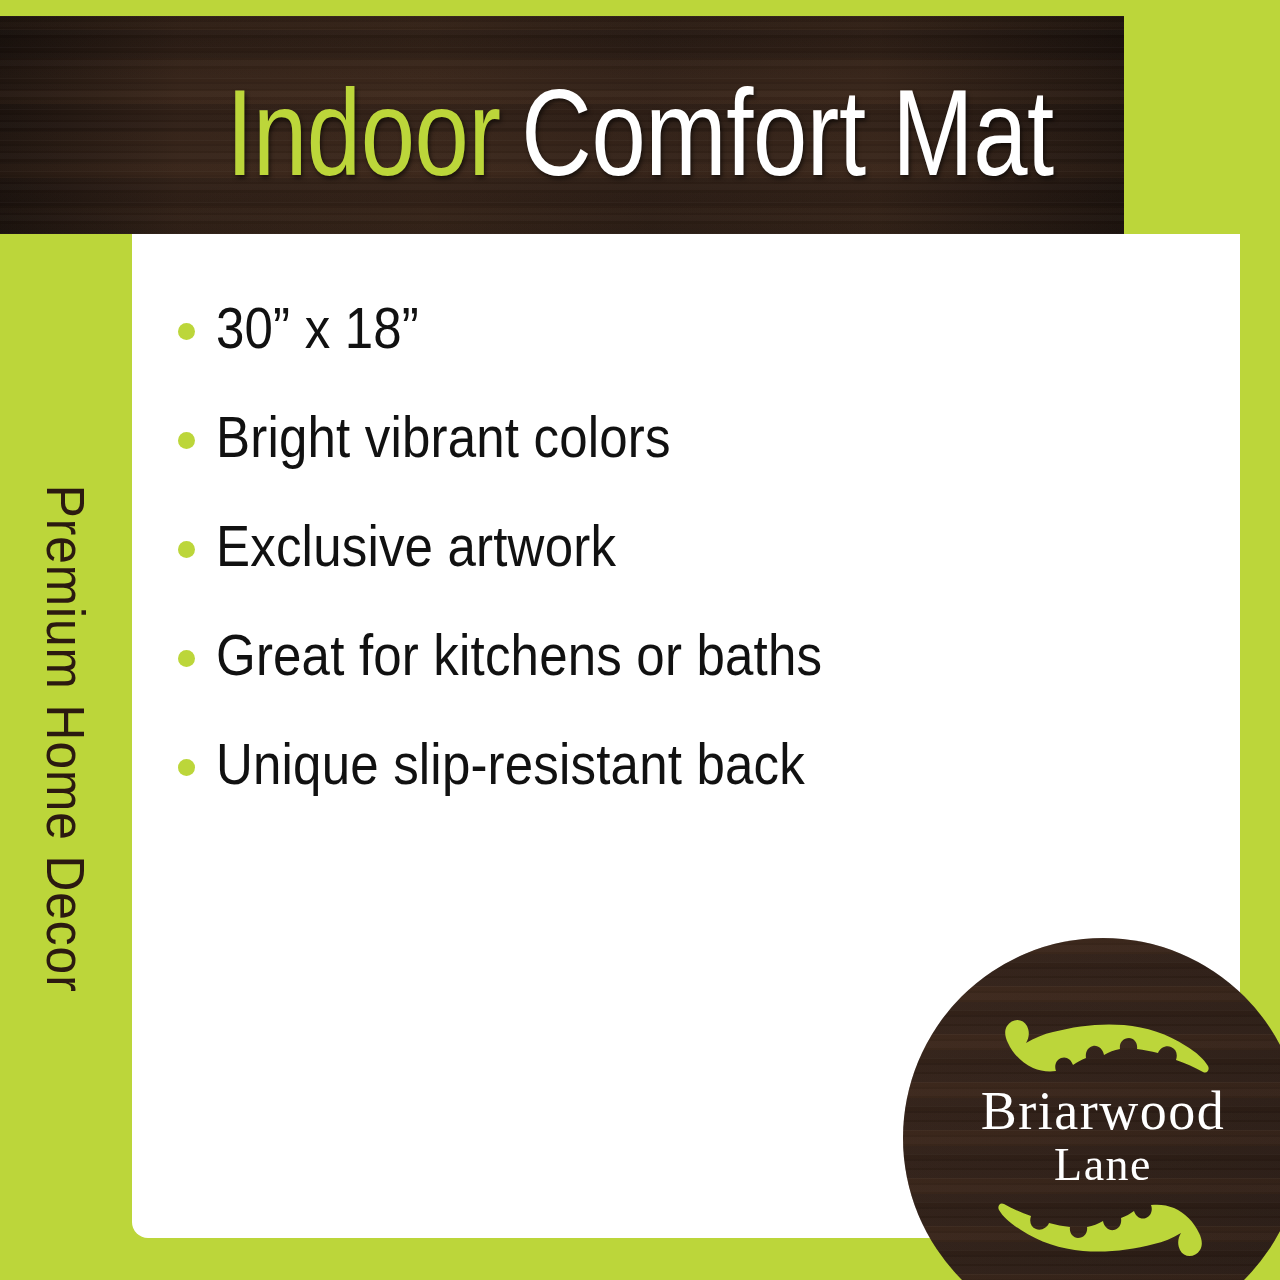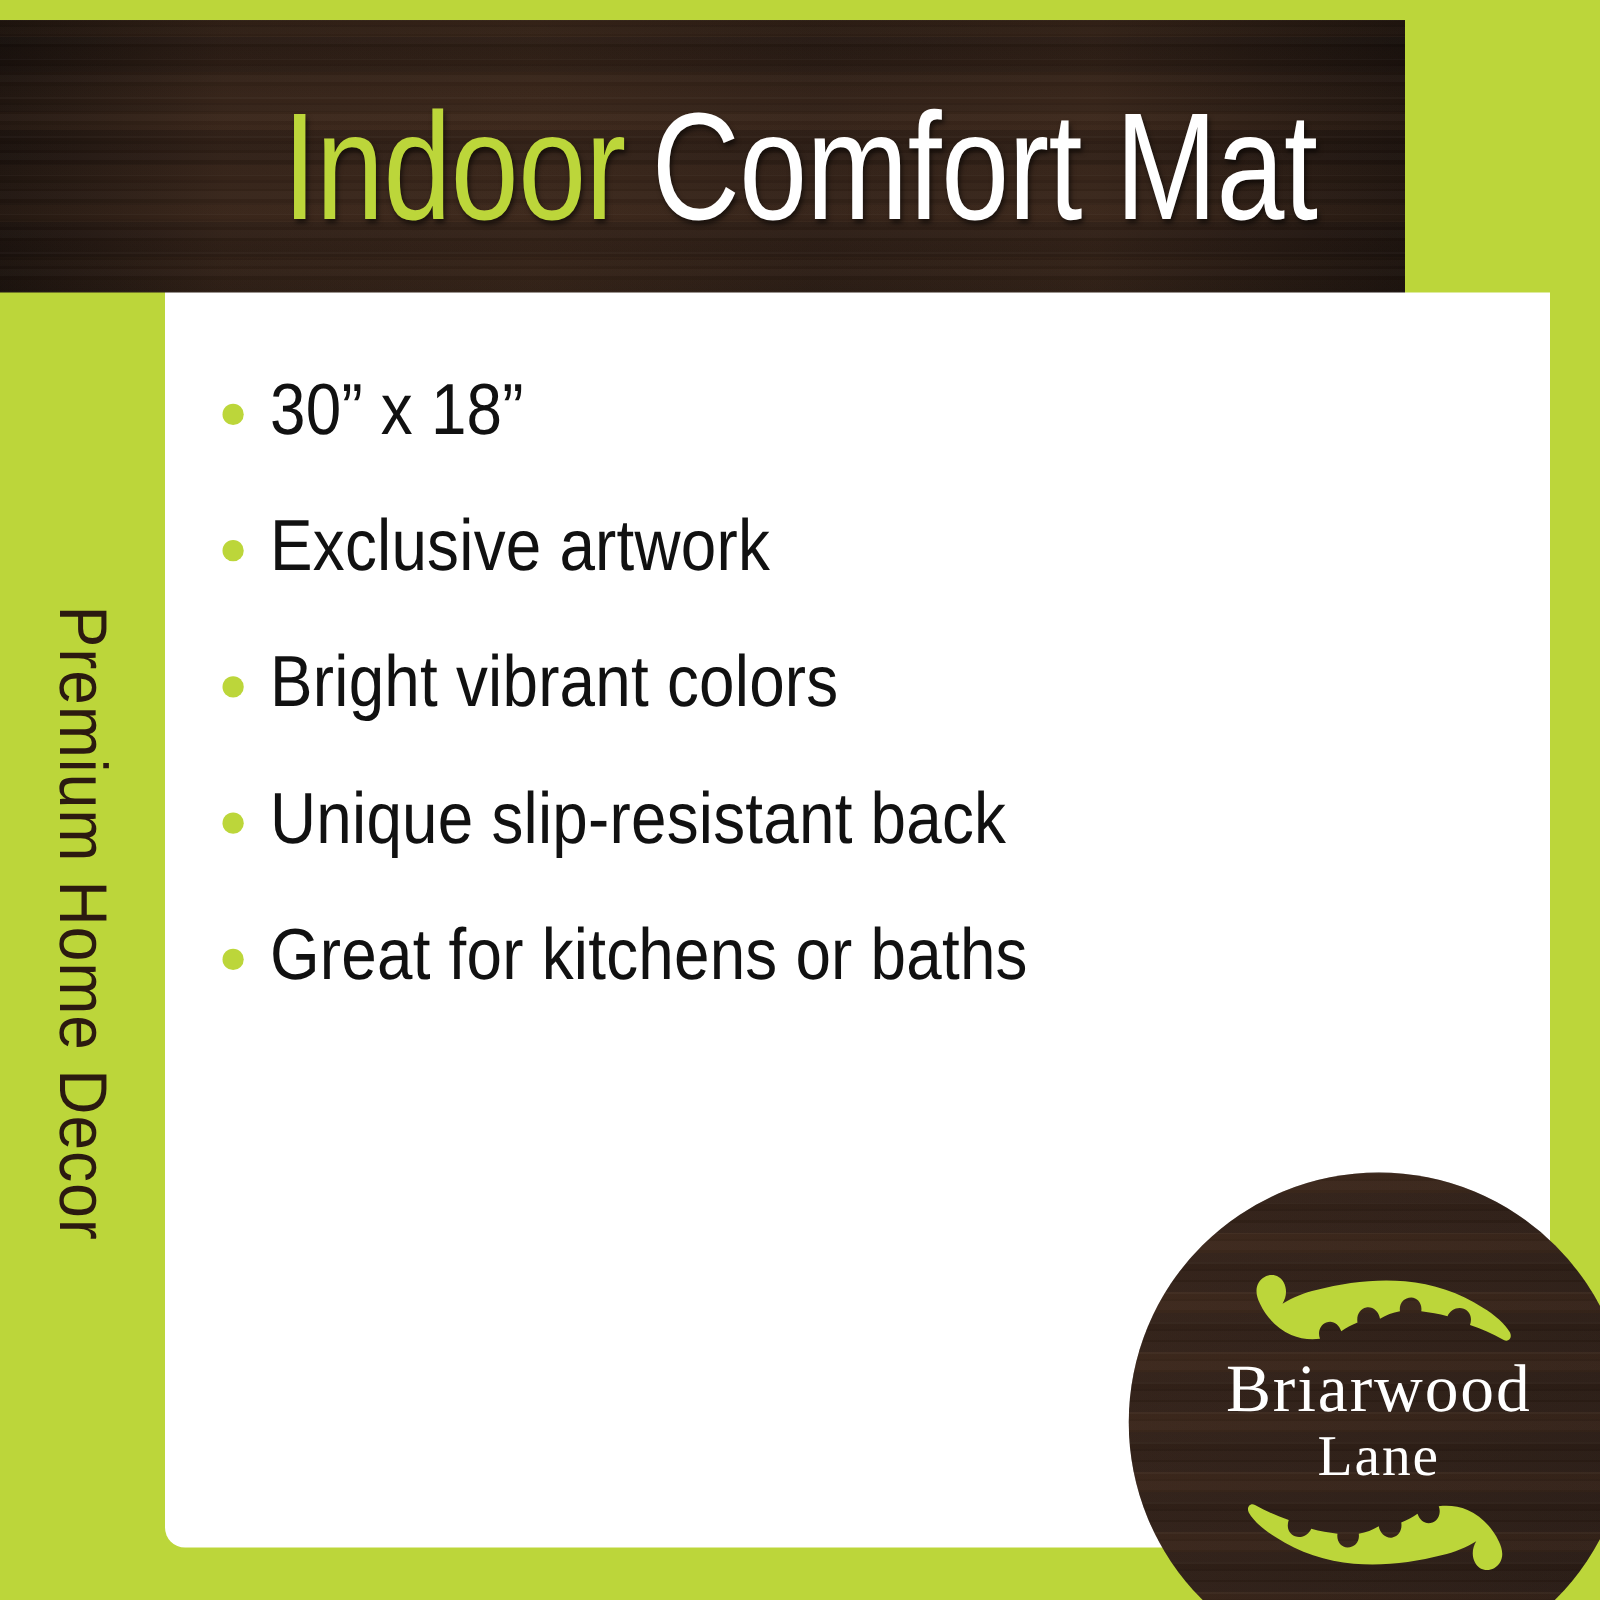--- a/index.html
+++ b/index.html
@@ -287,33 +287,33 @@
     <div class="sidebar-text-inner">Premium Home Decor</div>
   </div>
 
   <div class="bullet-list">
     <div class="bullet-row">
       <span class="bullet-dot"></span>
       <span class="bullet-text">30” x 18”</span>
     </div>
     <div class="bullet-row">
       <span class="bullet-dot"></span>
+      <span class="bullet-text">Bright vibrant colors</span>
+    </div>
+    <div class="bullet-row">
+      <span class="bullet-dot"></span>
       <span class="bullet-text">Exclusive artwork</span>
     </div>
     <div class="bullet-row">
       <span class="bullet-dot"></span>
-      <span class="bullet-text">Bright vibrant colors</span>
+      <span class="bullet-text">Great for kitchens or baths</span>
     </div>
     <div class="bullet-row">
       <span class="bullet-dot"></span>
       <span class="bullet-text">Unique slip-resistant back</span>
-    </div>
-    <div class="bullet-row">
-      <span class="bullet-dot"></span>
-      <span class="bullet-text">Great for kitchens or baths</span>
     </div>
   </div>
 
   <div class="logo-circle">
     <div class="logo-wood"></div>
 
     <svg class="leaf leaf-top" viewBox="0 0 215 62">
       <path fill="#bcd63a" d="M11 12 C16 4, 27 4, 31 12 C34 18, 33 24, 30 29 C38 24, 48 20, 57 18
         C80 12, 104 9, 128 11 C150 13, 172 20, 190 32 C200 38, 208 45, 212 52
         C214 56, 211 60, 207 58 C198 53, 189 49, 180 46 C182 40, 180 35, 175 33

